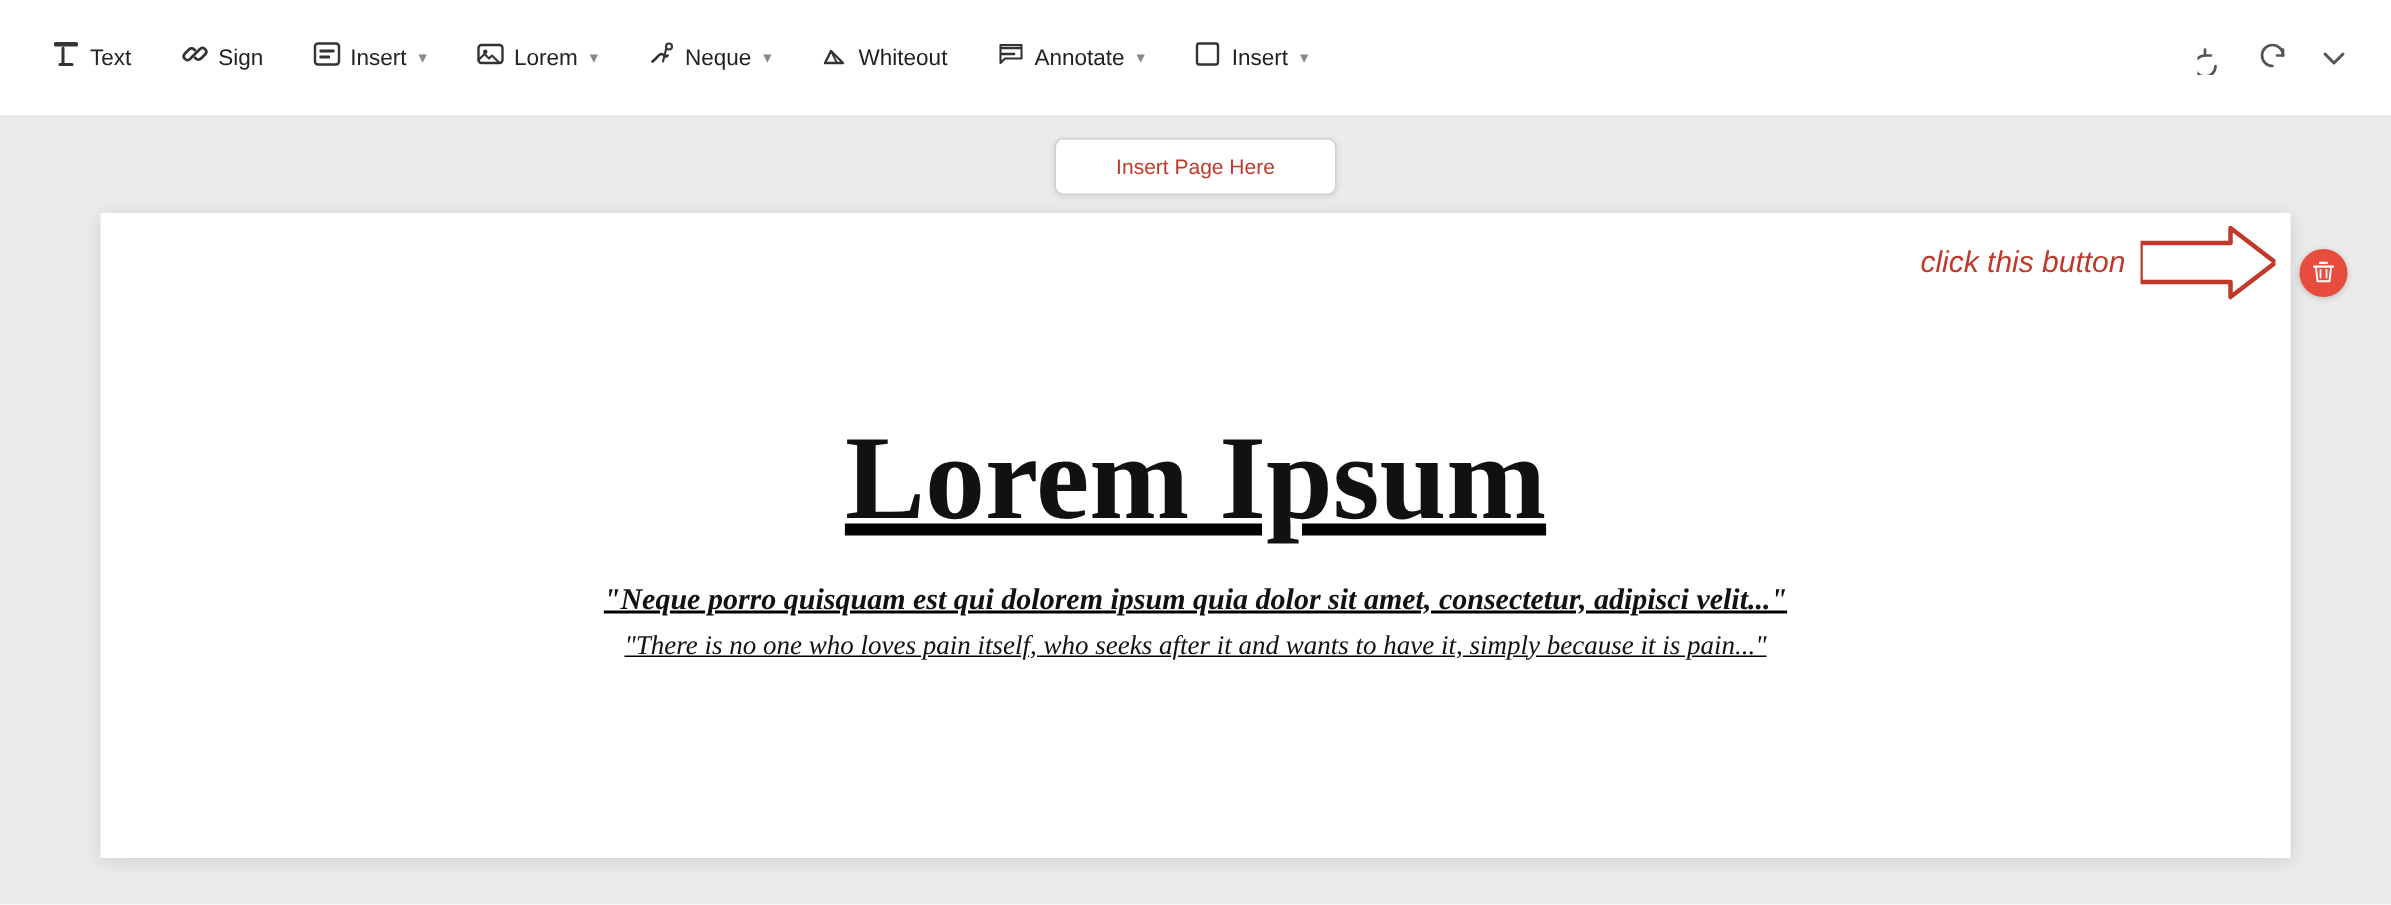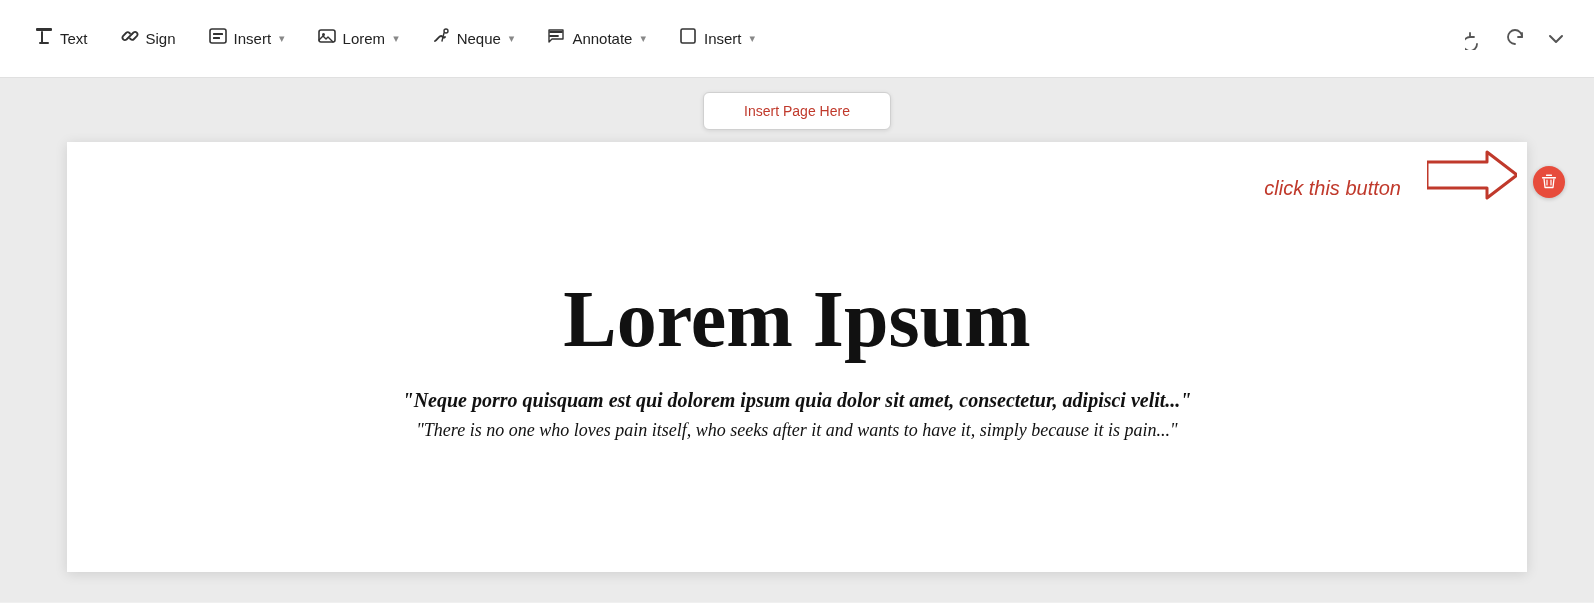--- a/index.html
+++ b/index.html
@@ -117,22 +117,22 @@
       color: white;
       font-size: 14px;
     }
 
     
     .annotation-wrapper {
       position: absolute;
       top: 6px;
       right: -46px;
       display: flex;
-      align-items: flex-end;
-      gap: 26px;
+      align-items: center;
+      gap: 10px;
       z-index: 25;
     }
 
     .click-this-text {
       font-size: 20px;
       color: #c0392b;
       font-style: italic;
       white-space: nowrap;
       font-weight: 400;
     }
@@ -145,20 +145,21 @@
     .pdf-page {
       background: white;
       width: 100%;
       min-height: 430px;
       box-shadow: 0 2px 12px rgba(0,0,0,0.12);
       padding: 60px 80px 60px 80px;
       display: flex;
       flex-direction: column;
       align-items: center;
       justify-content: center;
+      text-decoration: underline;
     }
 
     .lorem-title {
       font-size: 80px;
       font-family: 'Georgia', 'Times New Roman', serif;
       font-weight: 700;
       color: #111;
       margin-bottom: 24px;
       text-align: center;
     }
@@ -237,20 +238,29 @@
       <svg width="20" height="20" viewBox="0 0 20 20" fill="none">
         <path d="M4 15c2-1 4-5 6-5s2 3 4 1" stroke="#333" stroke-width="1.8" stroke-linecap="round" fill="none"></path>
         <circle cx="15" cy="5" r="2" stroke="#333" stroke-width="1.4" fill="none"></circle>
         <path d="M13 7l-2 8" stroke="#333" stroke-width="1.4" stroke-linecap="round"></path>
       </svg>
     </span>
     <span>Neque</span>
     <span class="dropdown-arrow">▾</span>
   </div>
 
+  <div class="toolbar-item">
+    <span class="icon">
+      <svg width="20" height="20" viewBox="0 0 20 20" fill="none">
+        <path d="M4 16l4-8 8 8H4z" stroke="#333" stroke-width="1.6" fill="none" stroke-linejoin="round"></path>
+        <path d="M8 8l4 8" stroke="#333" stroke-width="1.2"></path>
+      </svg>
+    </span>
+    <span>Whiteout</span>
+  </div>
 
   <div class="toolbar-item">
     <span class="icon">
       <svg width="20" height="20" viewBox="0 0 20 20" fill="none">
         <path d="M4 6h12M4 10h8" stroke="#333" stroke-width="1.8" stroke-linecap="round"></path>
         <path d="M3 4v12l3-3h11V4H3z" stroke="#333" stroke-width="1.4" fill="none" stroke-linejoin="round"></path>
       </svg>
     </span>
     <span>Annotate</span>
     <span class="dropdown-arrow">▾</span>

